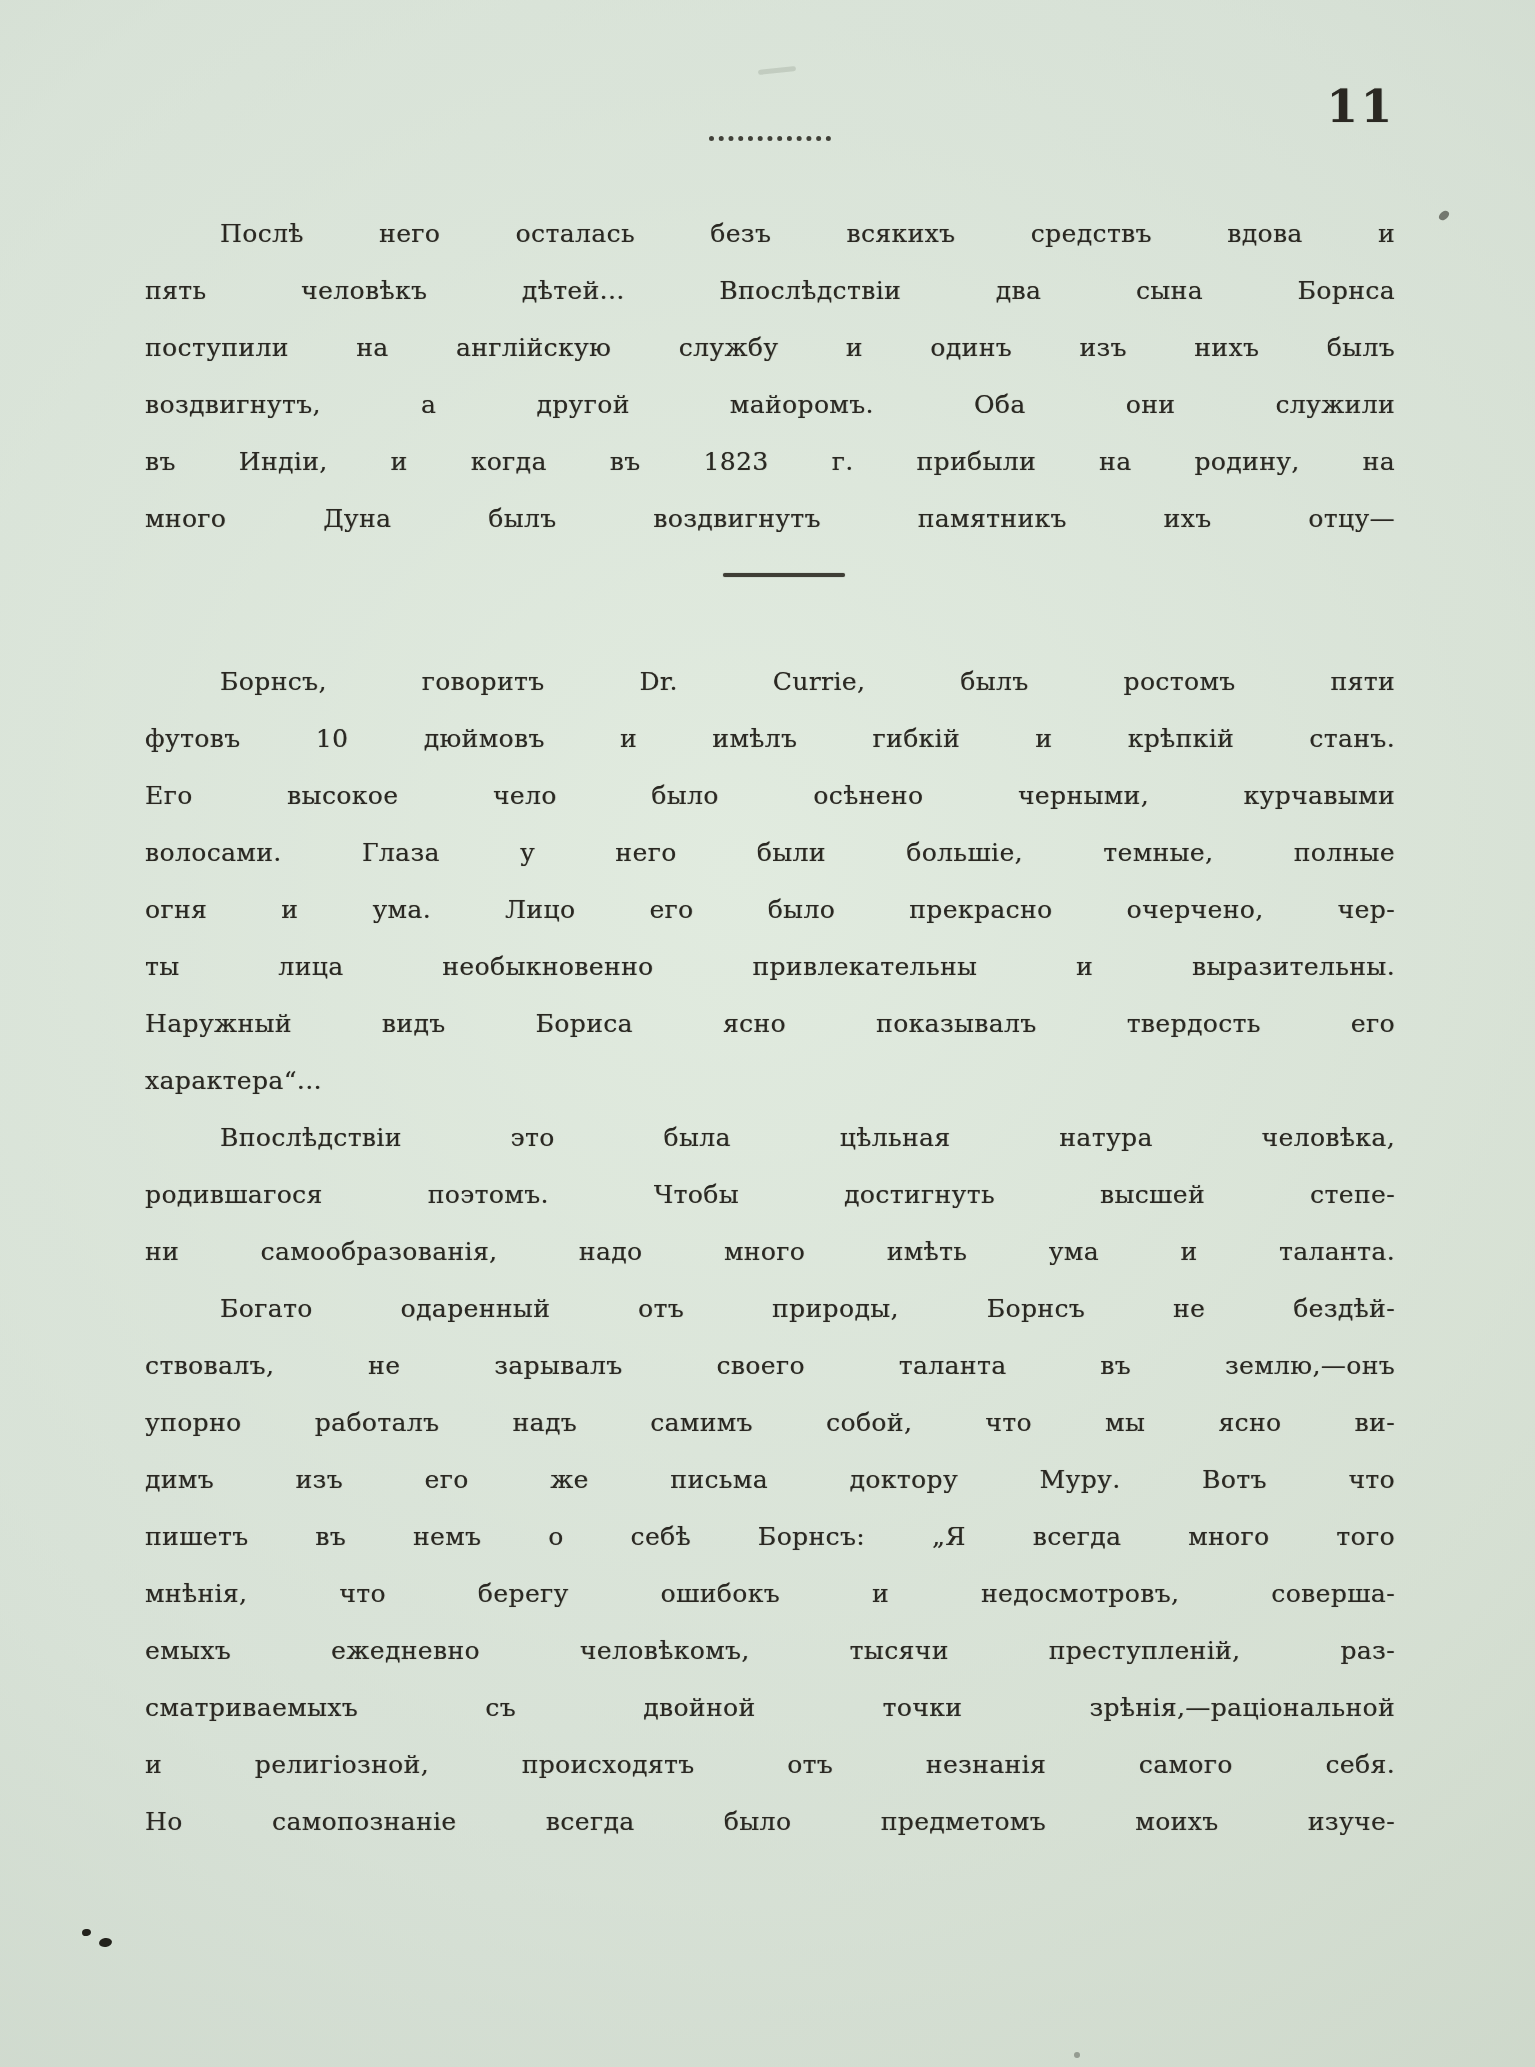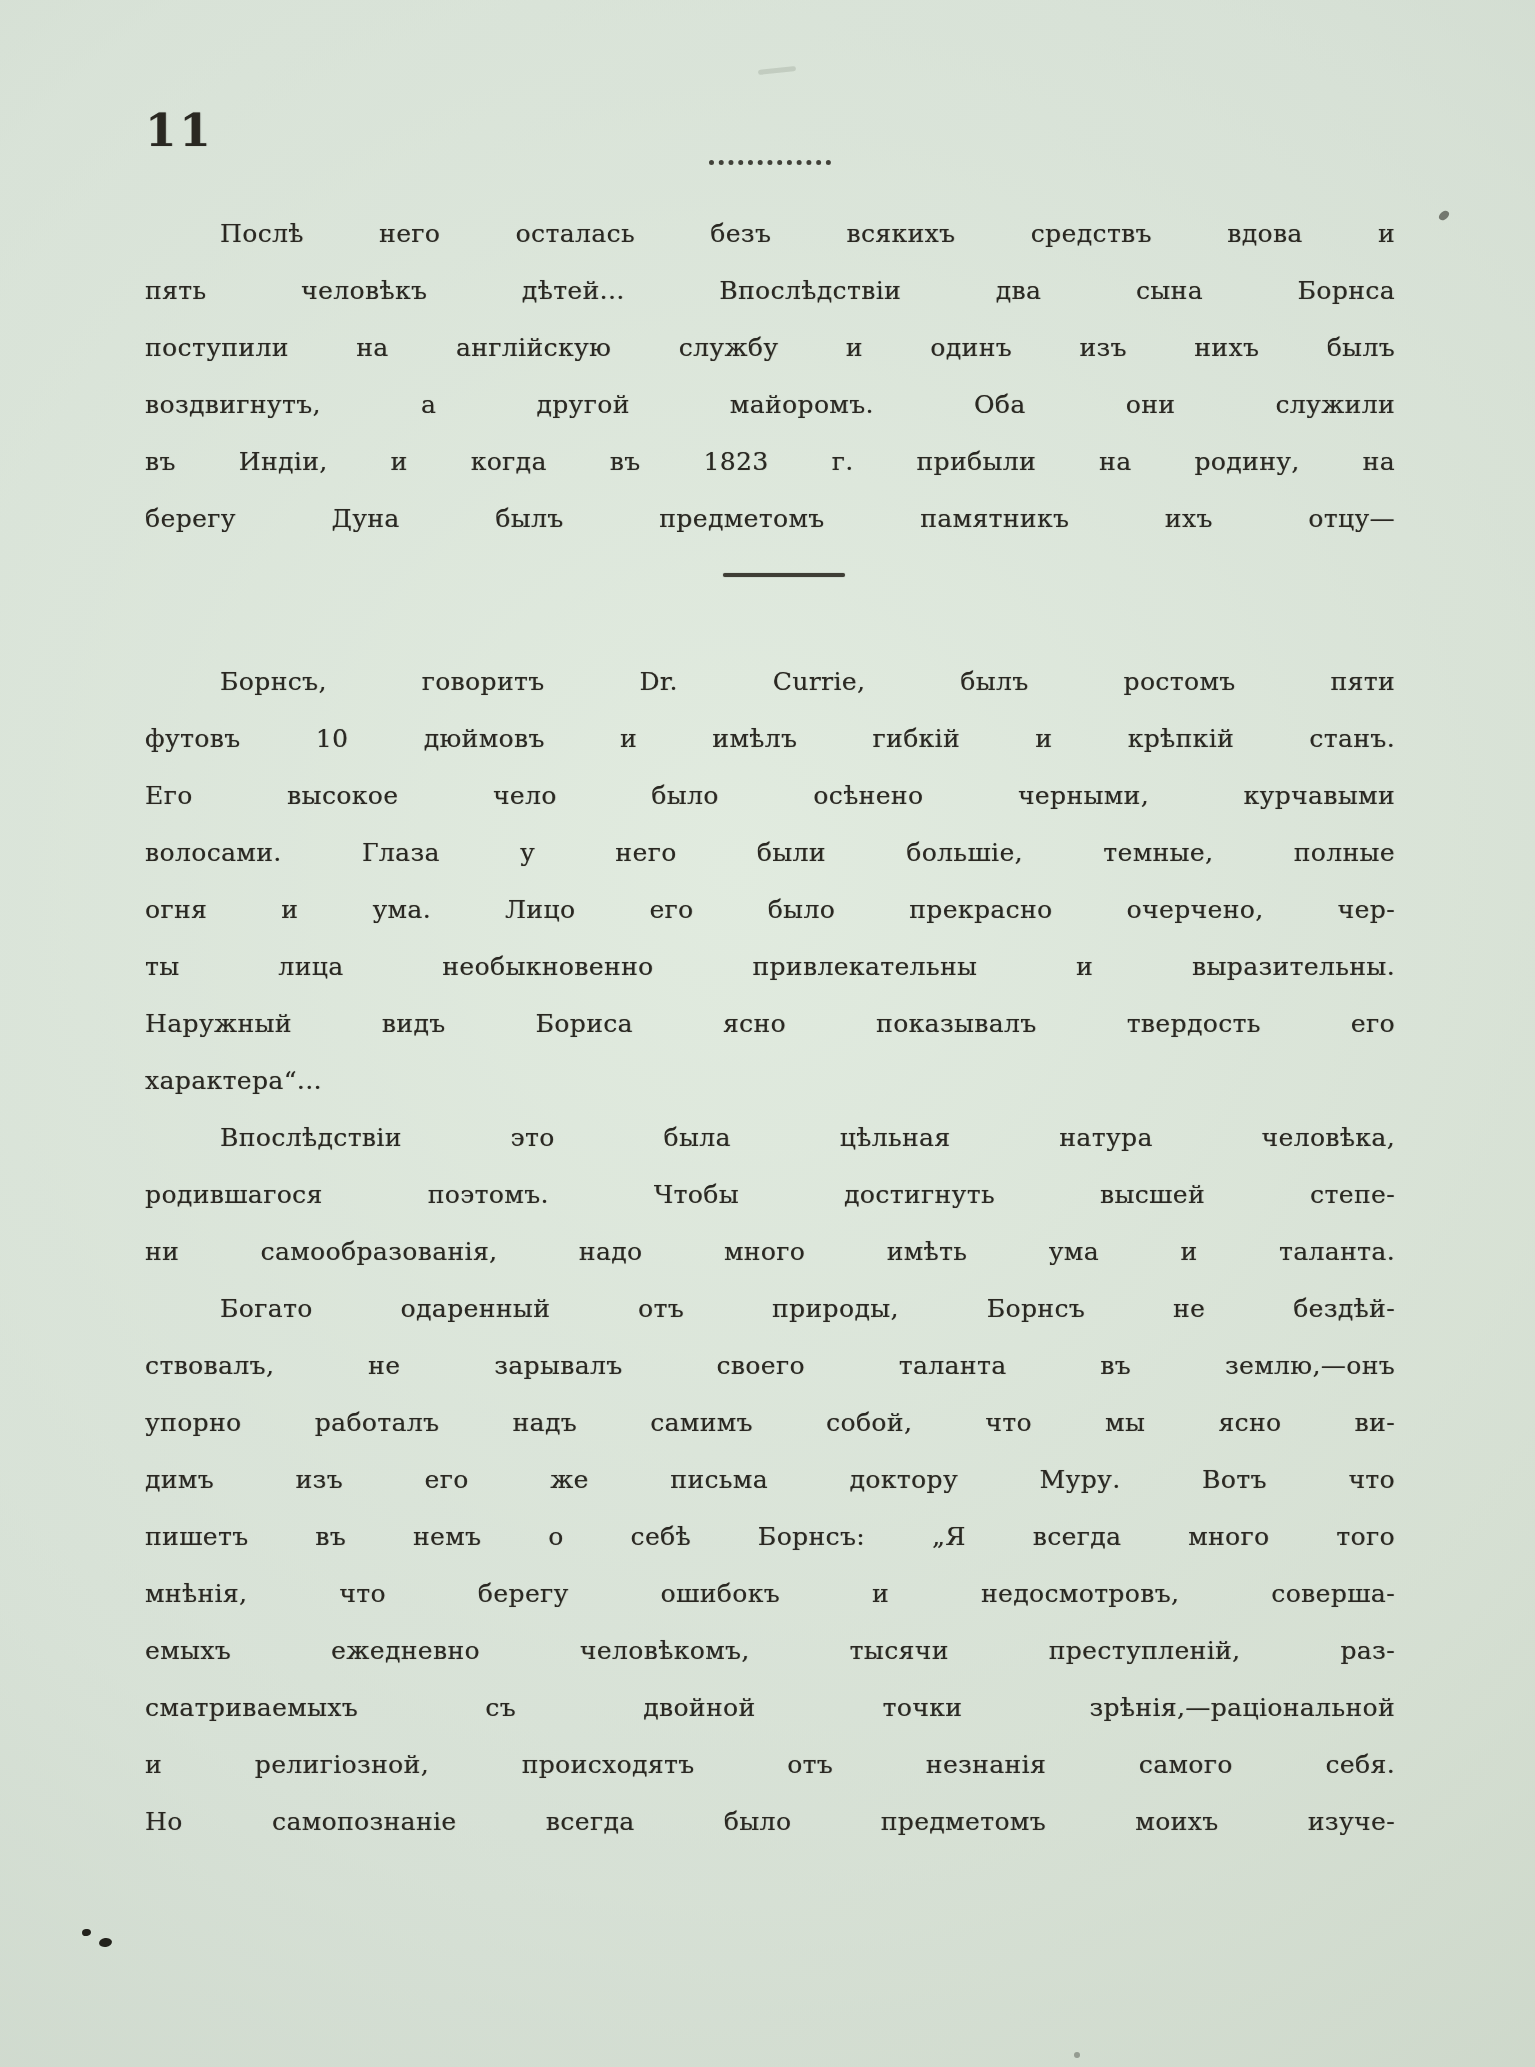--- a/index.html
+++ b/index.html
@@ -14,22 +14,22 @@
       radial-gradient(ellipse 120% 90% at 48% 42%,
         rgba(226,236,224,0.9) 0%,
         rgba(215,225,214,0.6) 55%,
         rgba(198,209,196,0.9) 100%),
       linear-gradient(115deg, #dbe5da 0%, #d6e0d5 55%, #d2dccb 100%);
     font-family: "DejaVu Serif", "Liberation Serif", serif;
     color: #2a2822;
   }
   .pagenum-wrap {
     position: absolute;
-    top: 108px; left: 145px; width: 1250px;
-    text-align: left;
+    top: 84px; left: 145px; width: 1250px;
+    text-align: right;
   }
   .pagenum {
     display: inline-block;
     font-size: 45px;
     font-weight: 700;
     letter-spacing: 3px;
     line-height: 1;
     text-shadow: 0.4px 0.4px 0.8px rgba(42,40,34,0.55);
   }
   .pagenum-dots {
@@ -89,21 +89,21 @@
   </div>
 
   <div class="text-block">
     <div>
         <div class="para">
           <div class="ln full indent">Послѣ него осталась безъ всякихъ средствъ вдова и</div>
           <div class="ln full">пять человѣкъ дѣтей... Впослѣдствіи два сына Борнса</div>
           <div class="ln full">поступили на англійскую службу и одинъ изъ нихъ былъ</div>
           <div class="ln full">воздвигнутъ, а другой майоромъ. Оба они служили</div>
           <div class="ln full">въ Индіи, и когда въ 1823 г. прибыли на родину, на</div>
-          <div class="ln full">берегу Дуна былъ предметомъ памятникъ ихъ отцу—</div>
+          <div class="ln full">много Дуна былъ воздвигнутъ памятникъ ихъ отцу—</div>
         </div>
       </div>
     <div class="rule"></div>
     <div>
         <div class="para">
           <div class="ln full indent">Борнсъ, говоритъ Dr. Currie, былъ ростомъ пяти</div>
           <div class="ln full">футовъ 10 дюймовъ и имѣлъ гибкій и крѣпкій станъ.</div>
           <div class="ln full">Его высокое чело было осѣнено черными, курчавыми</div>
           <div class="ln full">волосами. Глаза у него были большіе, темные, полные</div>
           <div class="ln full">огня и ума. Лицо его было прекрасно очерчено, чер-</div>

